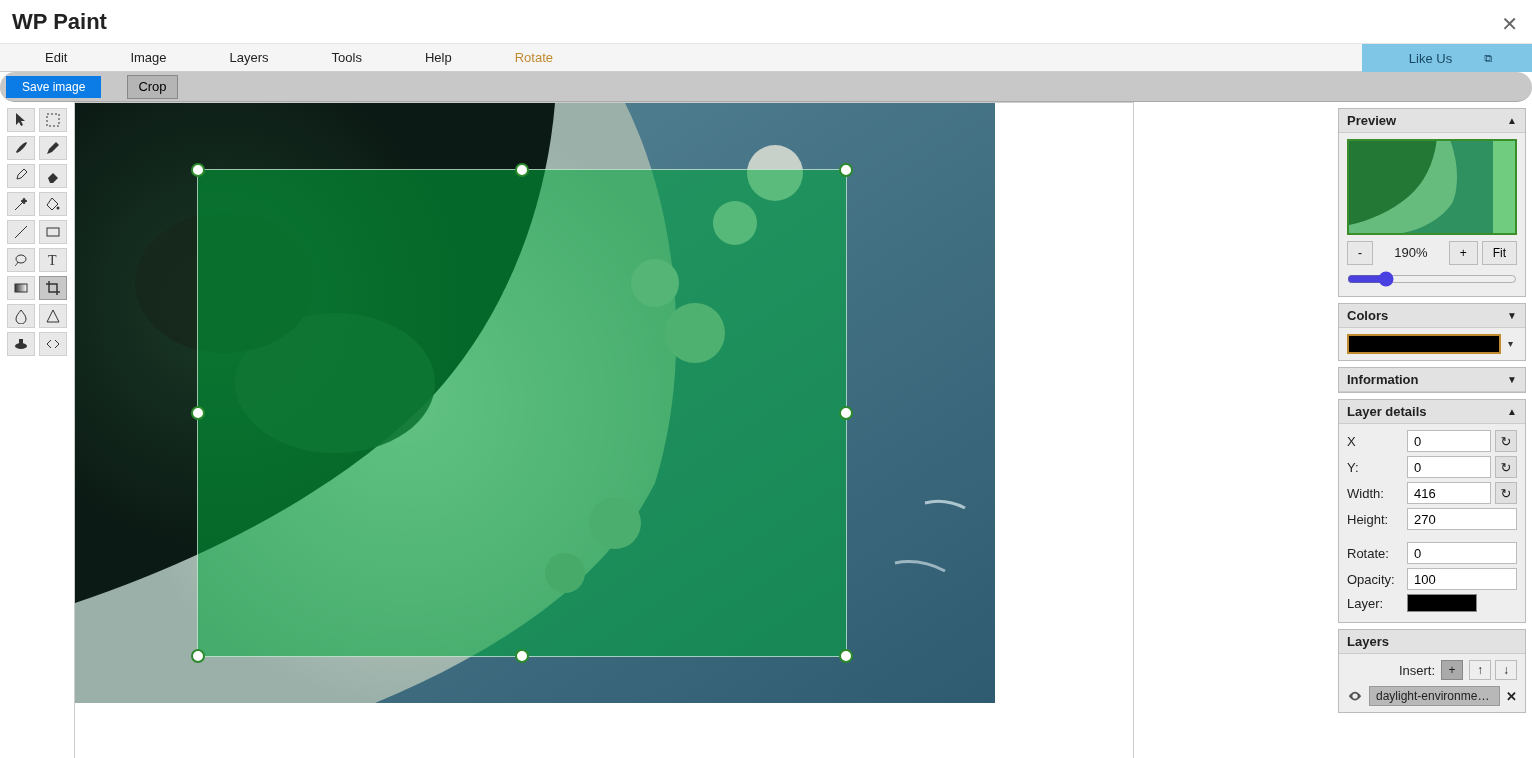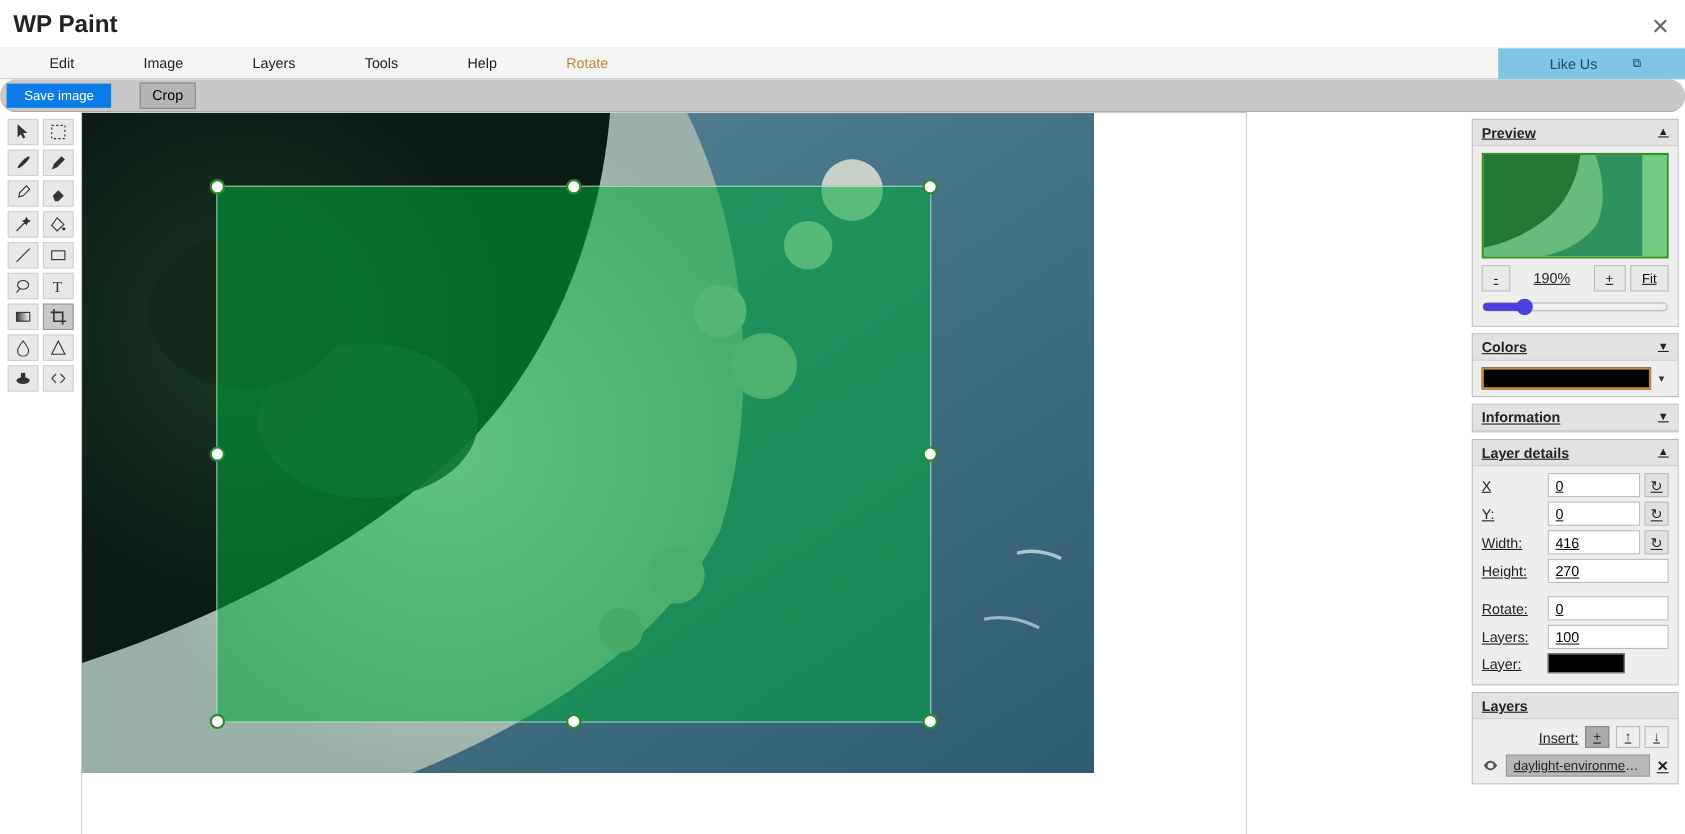--- a/index.html
+++ b/index.html
@@ -35,21 +35,21 @@
 .canvas-area { flex: 1; padding: 0; overflow: auto; background: #fff; }
 .canvas-wrap { position: relative; width: 1060px; height: 700px; background: #fff; border: 1px solid #ccc; margin: 0 0 0 0; }
 .canvas-img { width: 920px; height: 600px; position: absolute; left: 0; top: 0; overflow: hidden; }
 .beach-scene { width: 100%; height: 100%; position: relative; }
 
 
 .selection { position: absolute; border: 1px solid rgba(255,255,255,0.6); background: rgba(0,170,60,0.55); }
 .handle { position: absolute; width: 14px; height: 14px; background: #fff; border: 2px solid #2b8a2b; border-radius: 50%; margin: -7px 0 0 -7px; cursor: pointer; }
 
 
-.sidebar { width: 200px; background: #fff; padding: 6px; display: flex; flex-direction: column; gap: 6px; overflow-y: auto; text-decoration: underline; }
+.sidebar { width: 200px; background: #fff; padding: 6px; display: flex; flex-direction: column; gap: 6px; overflow-y: auto; }
 .panel { border: 1px solid #bbb; background: #eee; }
 .panel-head { background: #e2e2e2; padding: 4px 8px; font-weight: 700; font-size: 13px; display: flex; justify-content: space-between; align-items: center; cursor: pointer; border-bottom: 1px solid #ccc; }
 .panel-head .chev { font-size: 10px; }
 .panel-body { padding: 6px 8px; background: #eee; font-size: 13px; }
 
 
 .preview-thumb { width: 100%; height: 96px; border: 2px solid #3a8f2a; position: relative; overflow: hidden; margin-bottom: 6px; }
 .preview-overlay { position: absolute; inset: 0; background: rgba(50,200,80,0.5); }
 .preview-overlay-light { position: absolute; right: 0; top: 0; bottom: 0; width: 22px; background: rgba(140,230,140,0.7); }
 .zoom-row { display: flex; gap: 4px; margin-top: 6px; }
@@ -327,21 +327,21 @@
         <div class="ld-row">
           <label>Height:</label>
           <input value="270" style="">
         </div>
         <div class="ld-divider"></div>
         <div class="ld-row">
           <label>Rotate:</label>
           <input value="0" style="">
         </div>
         <div class="ld-row">
-          <label>Layers:</label>
+          <label>Opacity:</label>
           <input value="100" style="">
         </div>
         <div class="ld-row">
           <label>Layer:</label>
           <div class="ld-color"></div>
         </div>
       </div>
     </div>
 
     <div class="panel">

